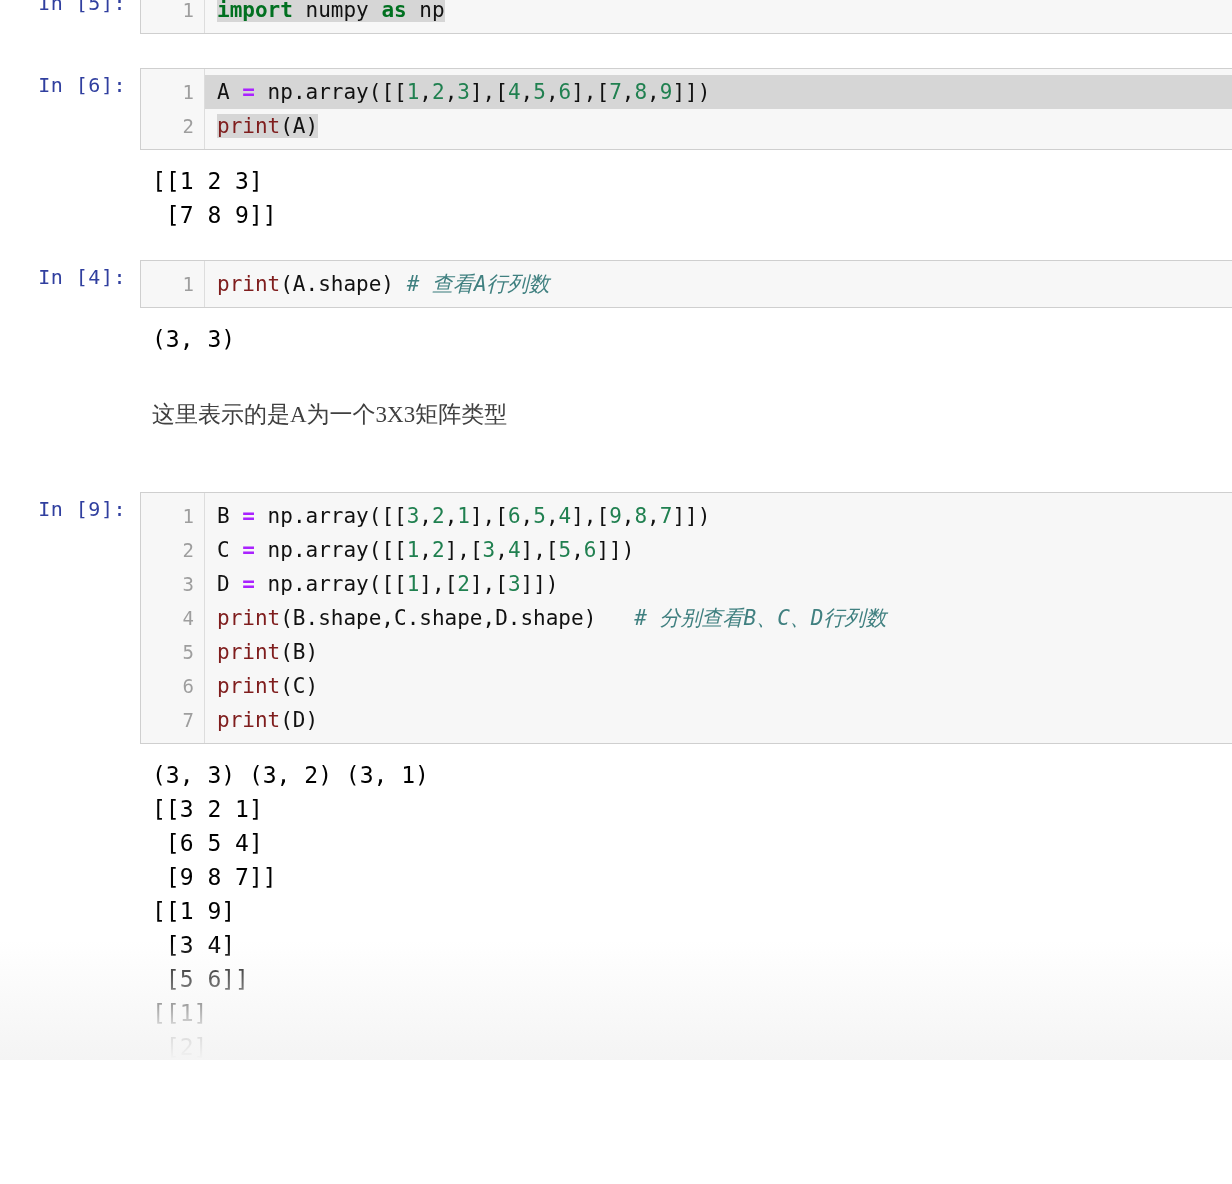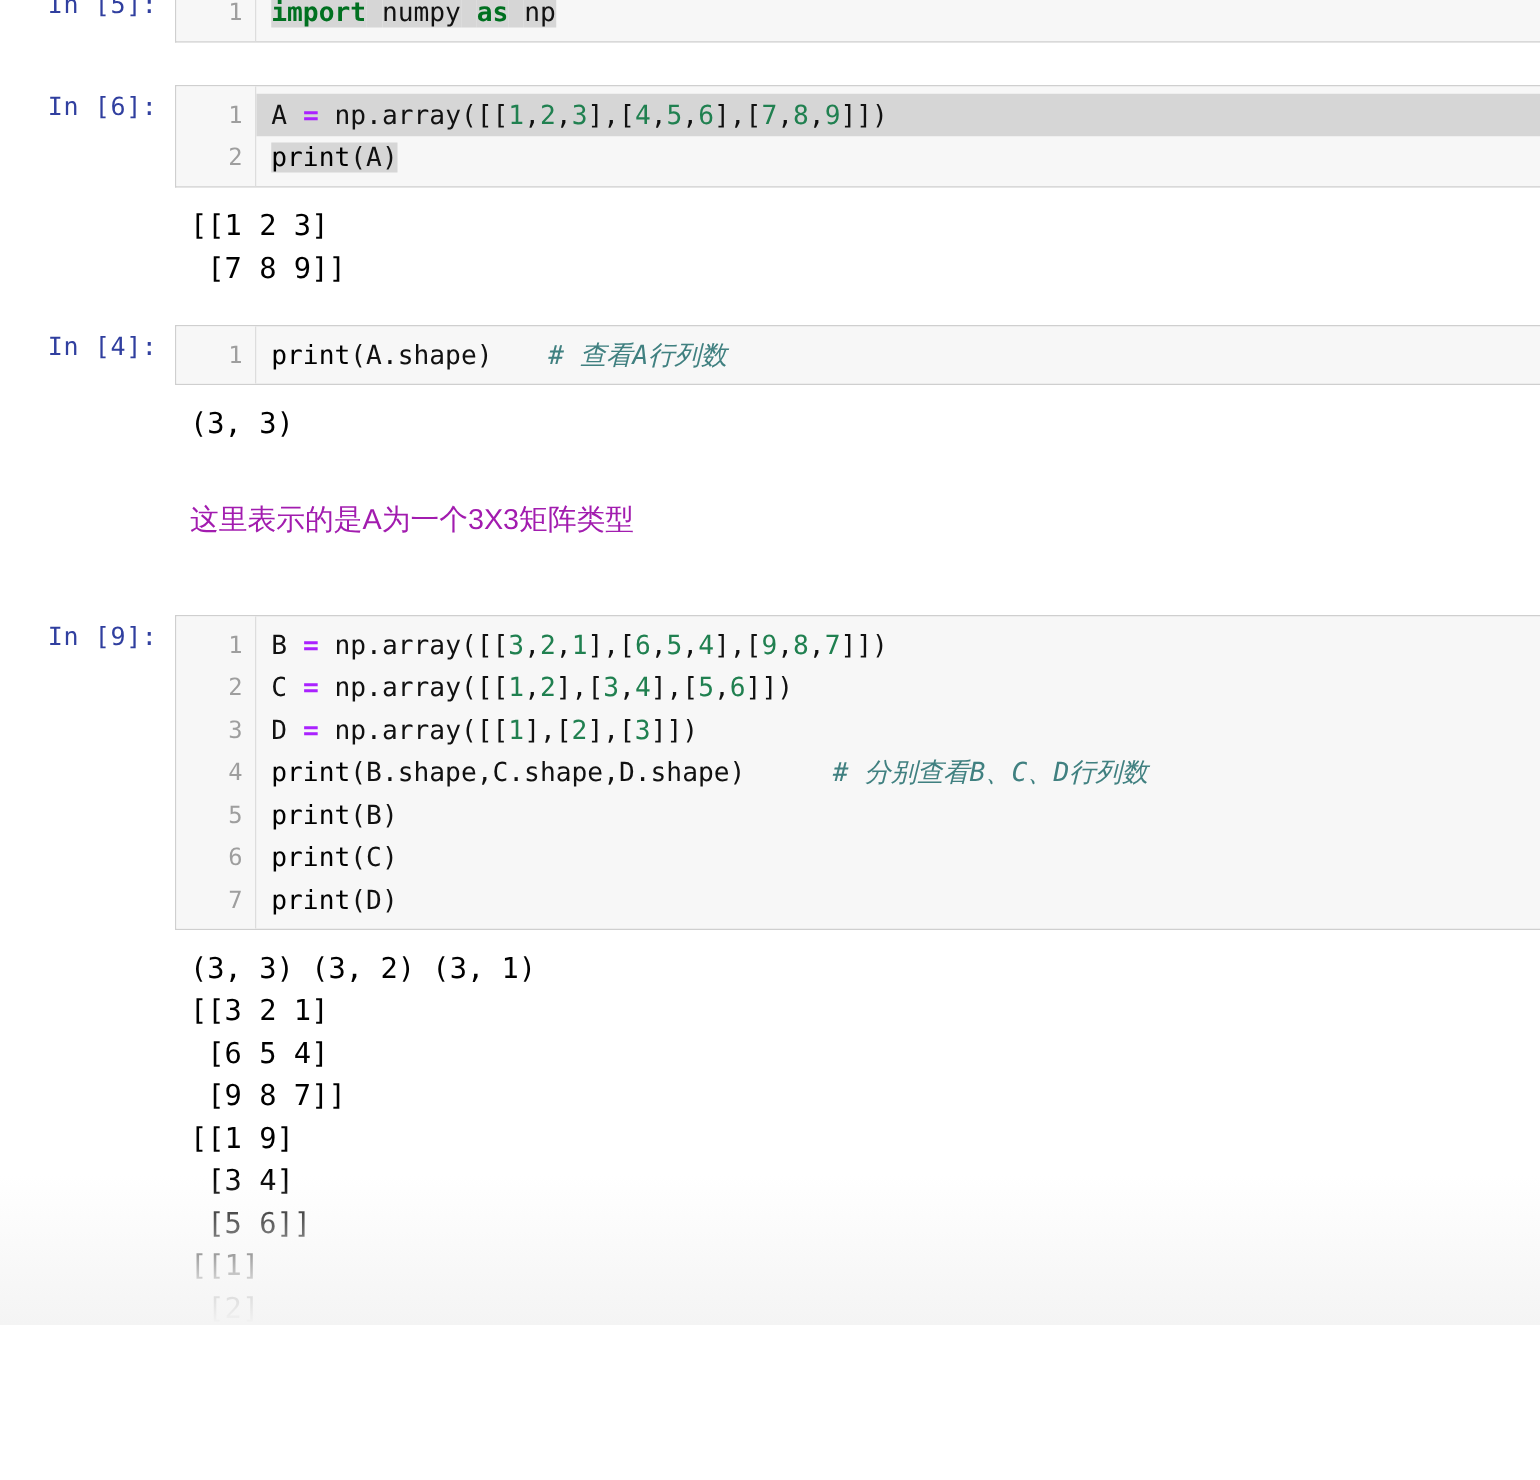--- a/index.html
+++ b/index.html
@@ -112,24 +112,24 @@
     background: #d6d6d6;
     z-index: 0;
   }
   .code .ln > span, .code .ln { position: relative; }
   .code .ln .txt { position: relative; z-index: 1; }
   
   .hl { background: #d6d6d6; }
 
   
   .tok-kw   { color: #007020; font-weight: bold; }      
-  .tok-bi   { color: #000000; }                          
+  .tok-bi   { color: #7f1d1d; }                          
   .tok-num  { color: #208050; }                          
   .tok-op   { color: #aa22ff; font-weight: bold; }       
-  .tok-cmt  { color: #408080; font-style: italic; margin-left: 32px; }      
+  .tok-cmt  { color: #408080; font-style: italic; }      
   .tok-pl   { color: #111111; }                          
 
   
   .output {
     display: flex;
     align-items: flex-start;
     width: 100%;
   }
   .out-body {
     flex: 1 1 auto;
@@ -143,24 +143,24 @@
   }
 
   
   .md-cell {
     display: flex;
     width: 100%;
   }
   .md-body {
     flex: 1 1 auto;
     padding-left: 12px;
-    font-family: Liberation Sans, sans-serif;
+    font-family: Liberation Serif, serif;
     font-size: 23px;
     line-height: 34px;
-    color: #a21caf;
+    color: #404040;
   }
 </style>
 </head>
 <body>
 
 <div class="notebook">
   <div id="cells-root">
       <div style="margin-top: -14px;">
         <div class="cell">
           <div class="prompt">In [5]:</div>

